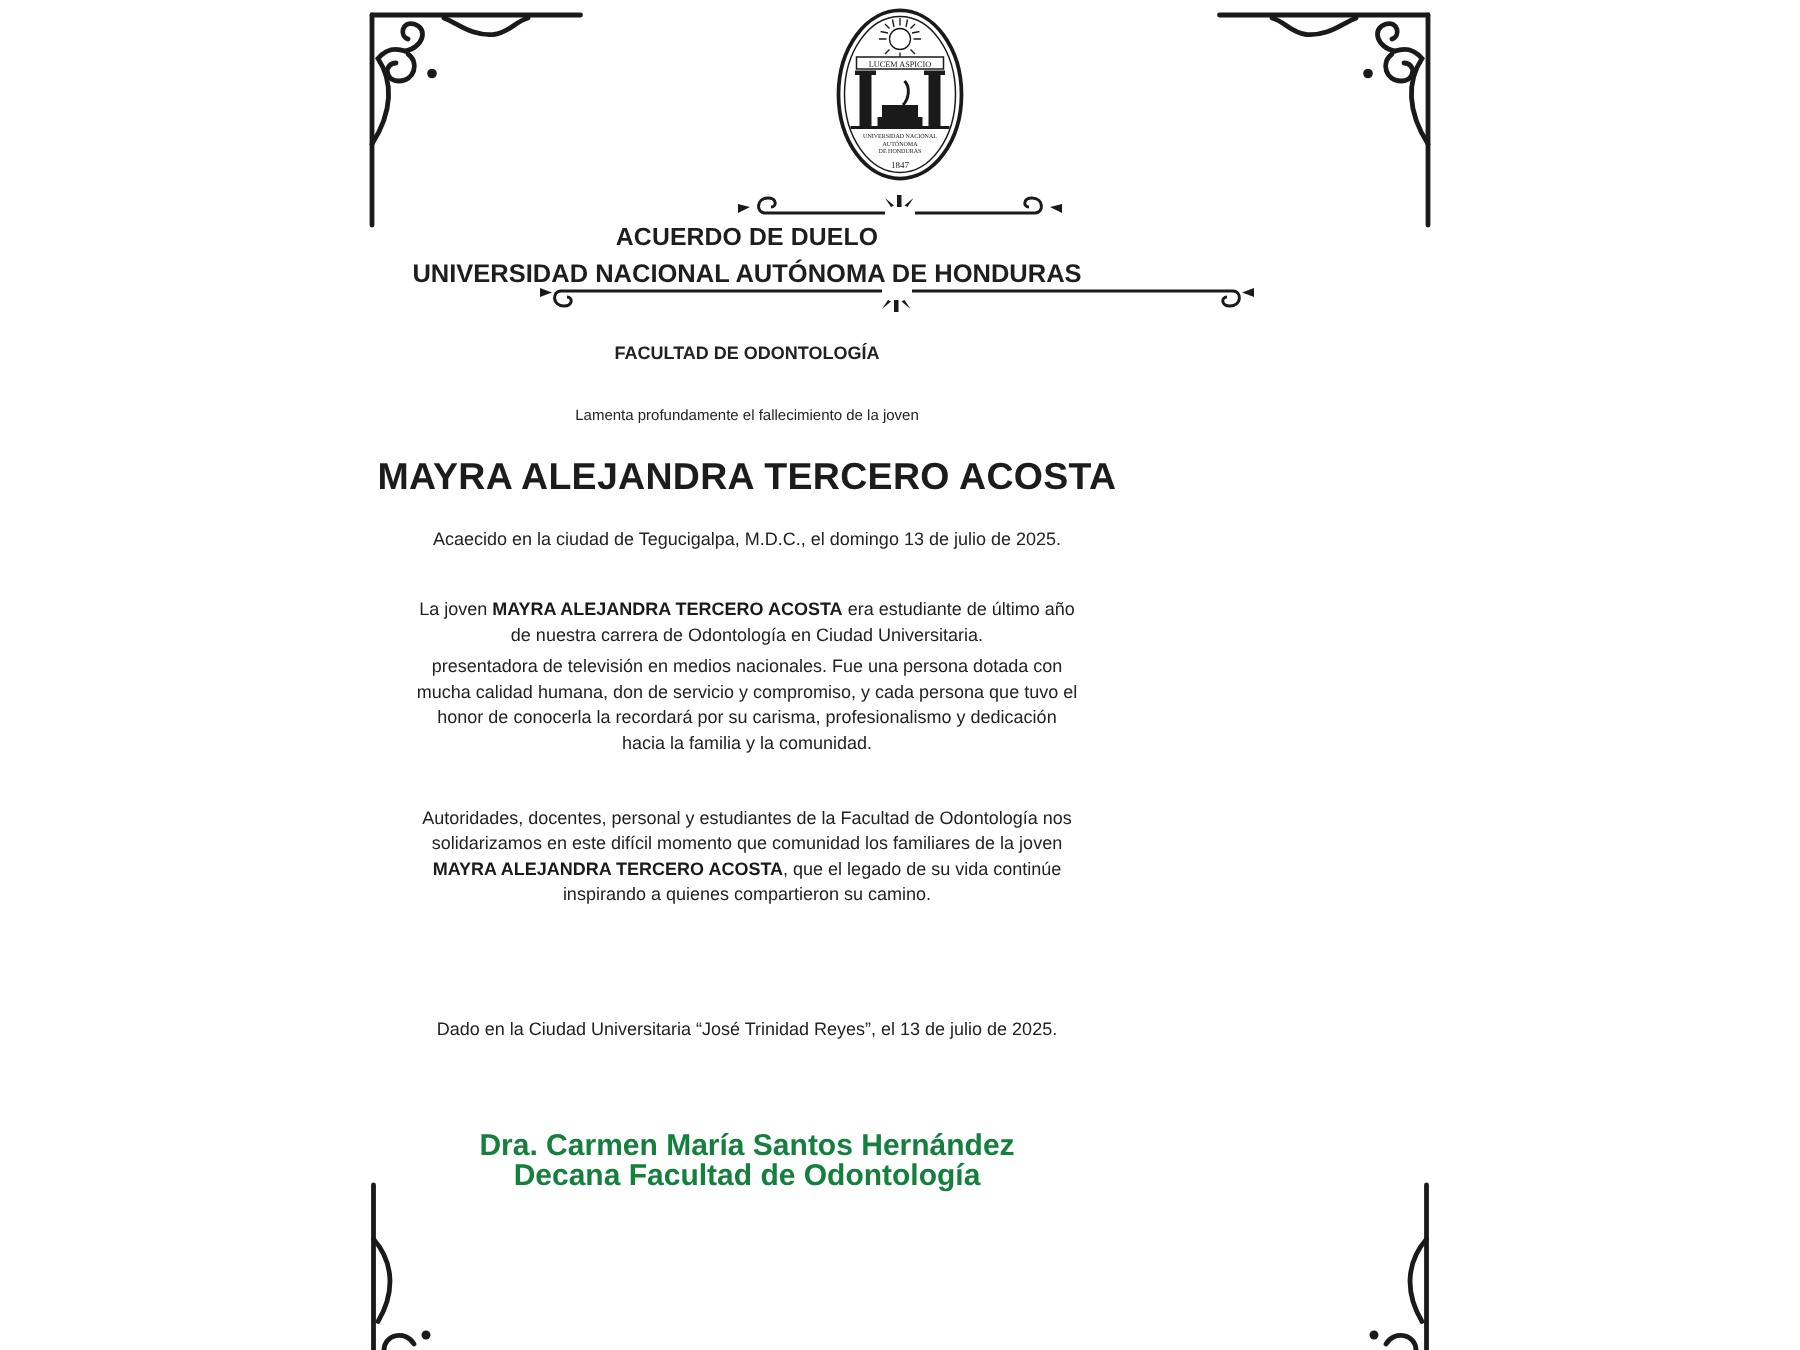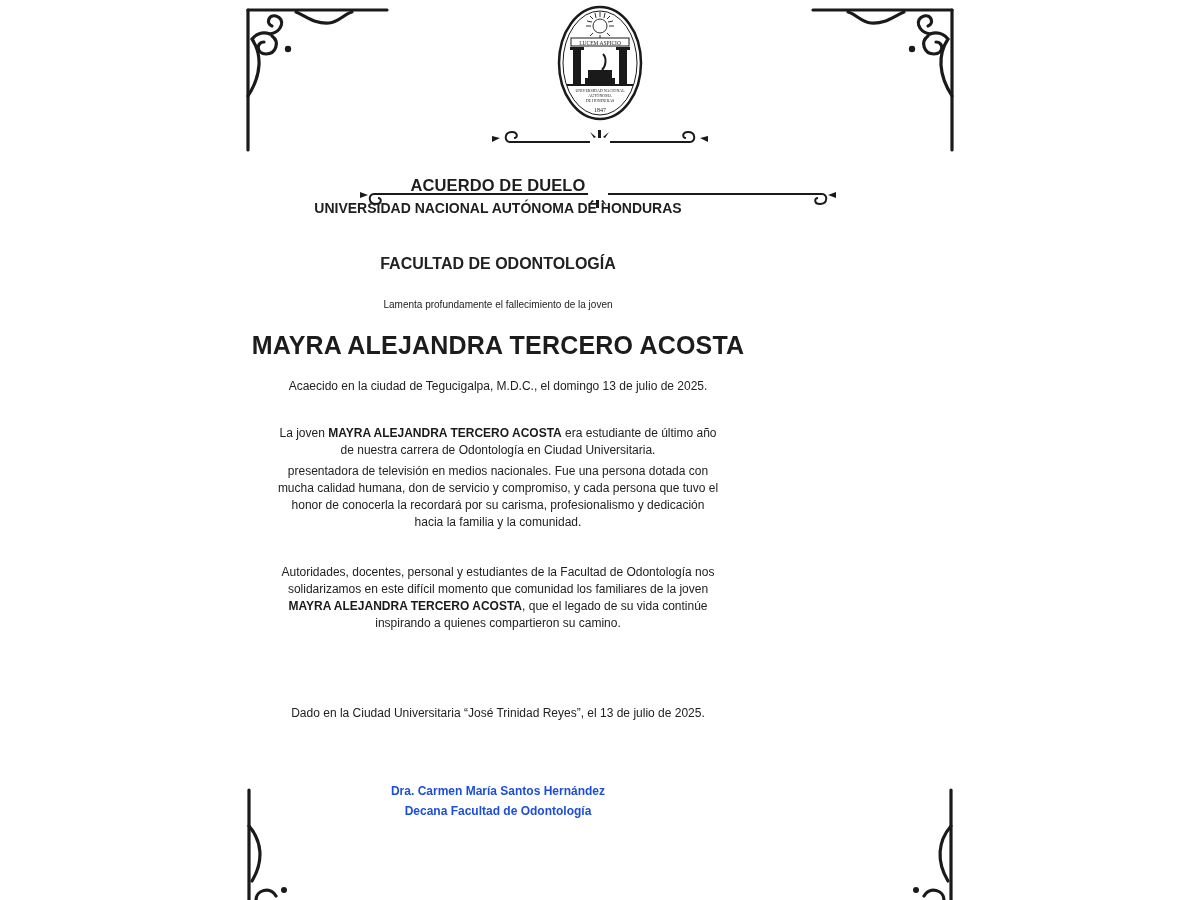--- a/index.html
+++ b/index.html
@@ -1,31 +1,31 @@
 <!DOCTYPE html>
 <html><head>
 <meta charset="utf-8">
 <style>
   html, body { margin:0; padding:0; }
   body {
     width:1200px; height:900px; background:#ffffff; position:relative; overflow:hidden;
     font-family:"Liberation Sans", sans-serif; color:#222222;
   }
   .abs { position:absolute; }
-  .center { left:0; width:996px; text-align:center;margin-top:27px; }
+  .center { left:0; width:996px; text-align:center; }
   .corner { position:absolute; }
   .seal { position:absolute; left:557px; top:4px; width:86px; height:118px; }
   .h-title { font-weight:bold; font-size:16.5px; color:#1e1e1e; letter-spacing:0.1px; }
-  .h-uni { font-weight:bold; font-size:14px; color:#1e1e1e; }
-  .facultad { font-weight:bold; font-size:16px; color:#222; }
+  .h-uni { font-weight:bold; font-size:17px; color:#1e1e1e; }
+  .facultad { font-weight:bold; font-size:12px; color:#222; }
   .lamenta { font-size:10px; color:#222; }
   .name { font-weight:bold; font-size:25px; color:#1c1c1c; letter-spacing:0.2px; }
   .para { font-size:12px; line-height:17px; color:#222; text-align:center; }
   .para b { font-weight:bold; color:#1a1a1a; }
-  .sig { font-weight:bold; font-size:12px; line-height:20px; color:#1d4ed8; }
+  .sig { font-weight:bold; font-size:20px; line-height:20px; color:#15803d; }
 </style>
 </head>
 <body>
 
 <svg class="corner" style="left:244px;top:4px" width="150" height="150" viewBox="0 0 150 150">
   <g fill="none" stroke="#1a1a1a" stroke-width="3.2" stroke-linecap="round">
     <path d="M4 6 L143 6"></path>
     <path d="M4 6 L4 146"></path>
     <path d="M52 8 C62 12 70 20 85 19 C95 18 100 10 108 8"></path>
     <path d="M4 92 C18 70 18 50 8 35 C14 28 20 28 26 30"></path>

